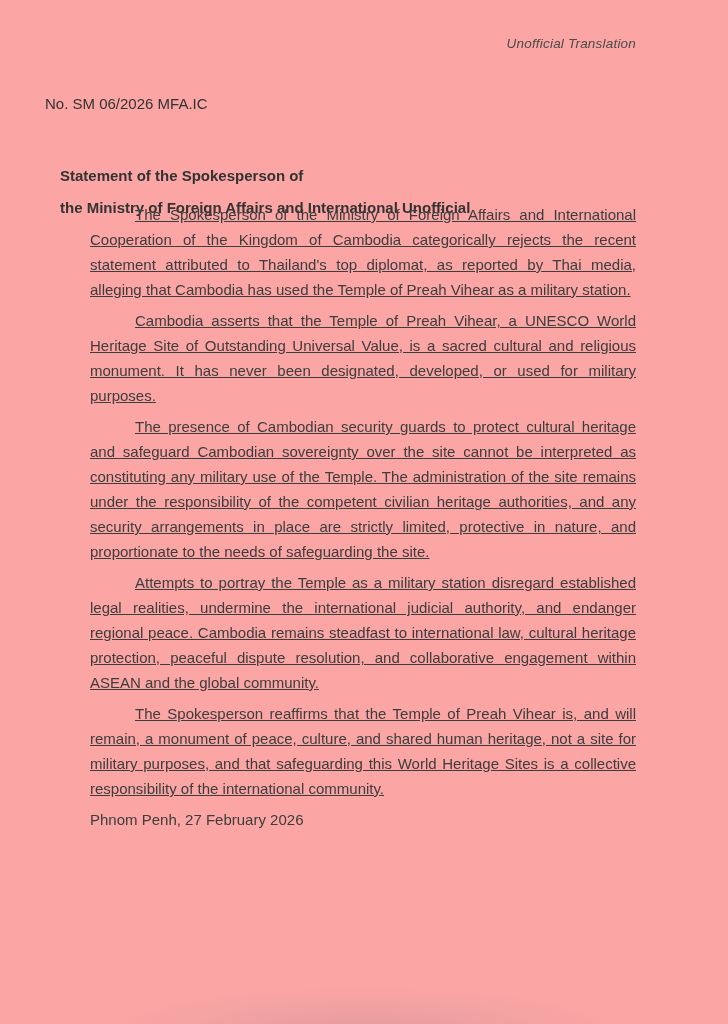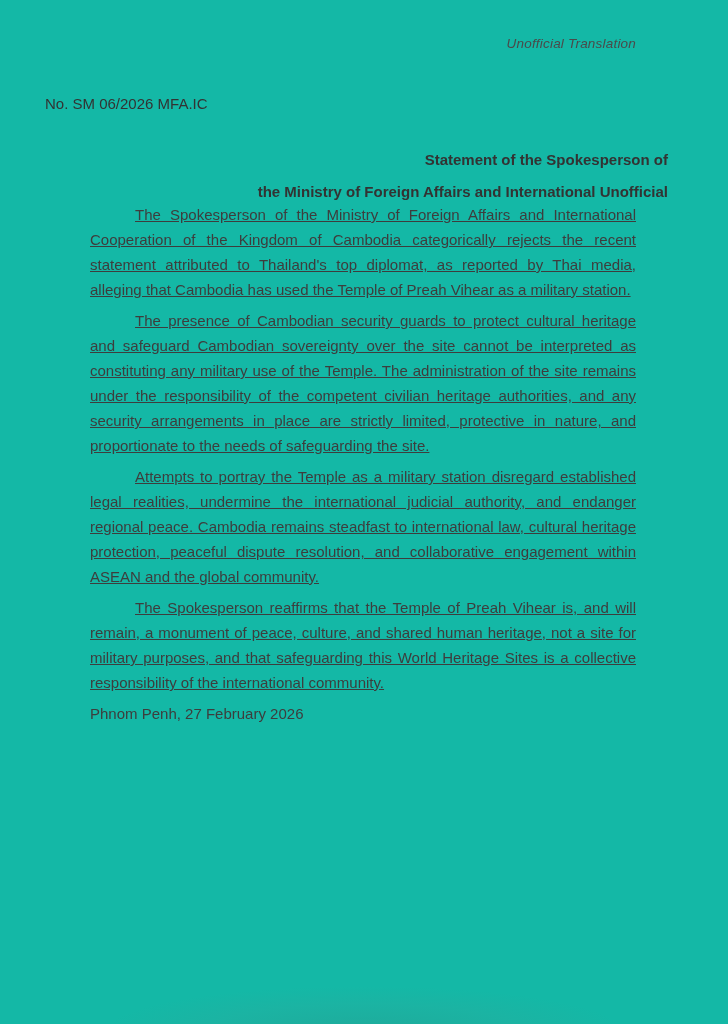--- a/index.html
+++ b/index.html
@@ -4,21 +4,21 @@
 <style>
   html, body {
     margin: 0;
     padding: 0;
     background: #ffffff;
   }
   .page {
     position: relative;
     width: 728px;
     height: 1024px;
-    background: #14b8a6;
+    background: #fca5a5;
     overflow: hidden;
     font-family: "Liberation Sans", sans-serif;
     color: #3d3d3d;
   }
   .annotation {
     position: absolute;
     top: 36px;
     right: 92px;
     font-size: 13.5px;
     font-style: italic;
@@ -27,24 +27,24 @@
   }
   .reference-no {
     position: absolute;
     top: 95px;
     left: 45px;
     font-size: 15px;
     color: #333333;
   }
   .title-block {
     position: absolute;
-    top: 144px;
+    top: 160px;
     left: 60px;
     width: 608px;
-    text-align: right;
+    text-align: left;
     font-size: 15px;
     font-weight: 600;
     line-height: 32px;
     color: #333333;
   }
   .content {
     position: absolute;
     top: 202px;
     left: 90px;
     width: 546px;
@@ -88,20 +88,21 @@
 
   <div class="reference-no">No. SM 06/2026 MFA.IC</div>
 
   <div class="title-block">
     <div>Statement of the Spokesperson of</div>
     <div>the Ministry of Foreign Affairs and International Unofficial</div>
   </div>
 
   <div class="content">
     <p>The Spokesperson of the Ministry of Foreign Affairs and International Cooperation of the Kingdom of Cambodia categorically rejects the recent statement attributed to Thailand's top diplomat, as reported by Thai media, alleging that Cambodia has used the Temple of Preah Vihear as a military station.</p>
+    <p>Cambodia asserts that the Temple of Preah Vihear, a UNESCO World Heritage Site of Outstanding Universal Value, is a sacred cultural and religious monument. It has never been designated, developed, or used for military purposes.</p>
     <p>The presence of Cambodian security guards to protect cultural heritage and safeguard Cambodian sovereignty over the site cannot be interpreted as constituting any military use of the Temple. The administration of the site remains under the responsibility of the competent civilian heritage authorities, and any security arrangements in place are strictly limited, protective in nature, and proportionate to the needs of safeguarding the site.</p>
     <p>Attempts to portray the Temple as a military station disregard established legal realities, undermine the international judicial authority, and endanger regional peace. Cambodia remains steadfast to international law, cultural heritage protection, peaceful dispute resolution, and collaborative engagement within ASEAN and the global community.</p>
     <p>The Spokesperson reaffirms that the Temple of Preah Vihear is, and will remain, a monument of peace, culture, and shared human heritage, not a site for military purposes, and that safeguarding this World Heritage Sites is a collective responsibility of the international community.</p>
 
     <div class="dateline">Phnom Penh, 27 February 2026</div>
   </div>
 
   <div class="bottom-shadow"></div>
 
 </div>

